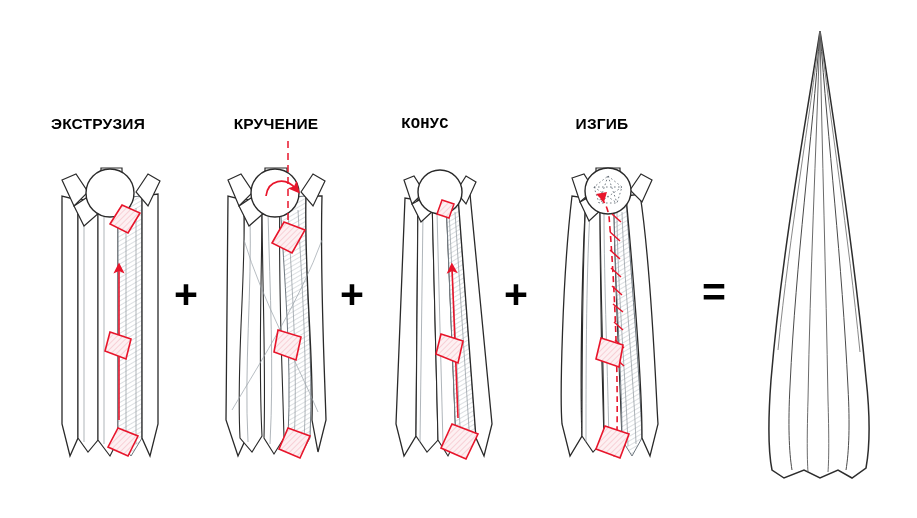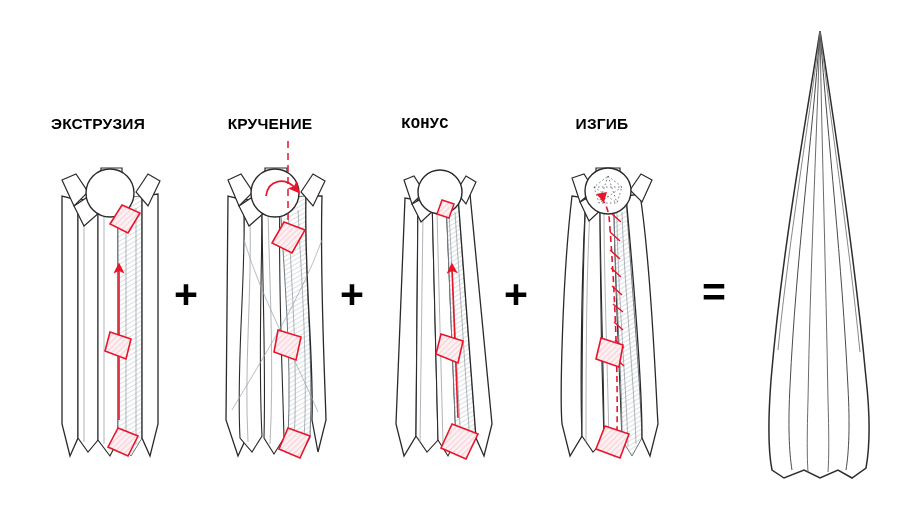--- a/index.html
+++ b/index.html
@@ -229,21 +229,21 @@
       <path d="M820,31 C812,140 796,260 790,386 C788,424 789,452 792,470" fill="none" stroke="#4a4a4a" stroke-width="1.0"></path>
       <path d="M820,31 C816,150 810,280 808,400 C807,434 807,458 808,472" fill="none" stroke="#5a5a5a" stroke-width="0.9"></path>
       <path d="M820,31 C822,150 826,280 828,400 C829,434 829,458 828,472" fill="none" stroke="#5a5a5a" stroke-width="0.9"></path>
       <path d="M820,31 C828,140 842,262 848,388 C850,424 849,452 846,470" fill="none" stroke="#4a4a4a" stroke-width="1.0"></path>
       <path d="M820,31 C810,118 790,230 778,350" fill="none" stroke="#6a6a6a" stroke-width="0.8"></path>
       <path d="M820,31 C830,118 848,232 860,352" fill="none" stroke="#6a6a6a" stroke-width="0.8"></path>
     </g>
   </svg>
 
   <div class="op-label" style="left:98px; top:115px;">ЭКСТРУЗИЯ</div>
-  <div class="op-label" style="left:270px; top:115px;">КРУЧЕНИЕ</div>
+  <div class="op-label" style="left:276px; top:115px;">КРУЧЕНИЕ</div>
   <div class="op-label" style="left:425px; top:115px;font-family:Liberation Mono, monospace;">КОНУС</div>
   <div class="op-label" style="left:590px; top:115px;padding-left:24px;">ИЗГИБ</div>
 
   <div class="operator plus" style="left:186px; top:294px;">+</div>
   <div class="operator plus" style="left:352px; top:294px;">+</div>
   <div class="operator plus" style="left:516px; top:294px;">+</div>
   <div class="operator equals" style="left:714px; top:292px;">=</div>
 
 </div>
 

